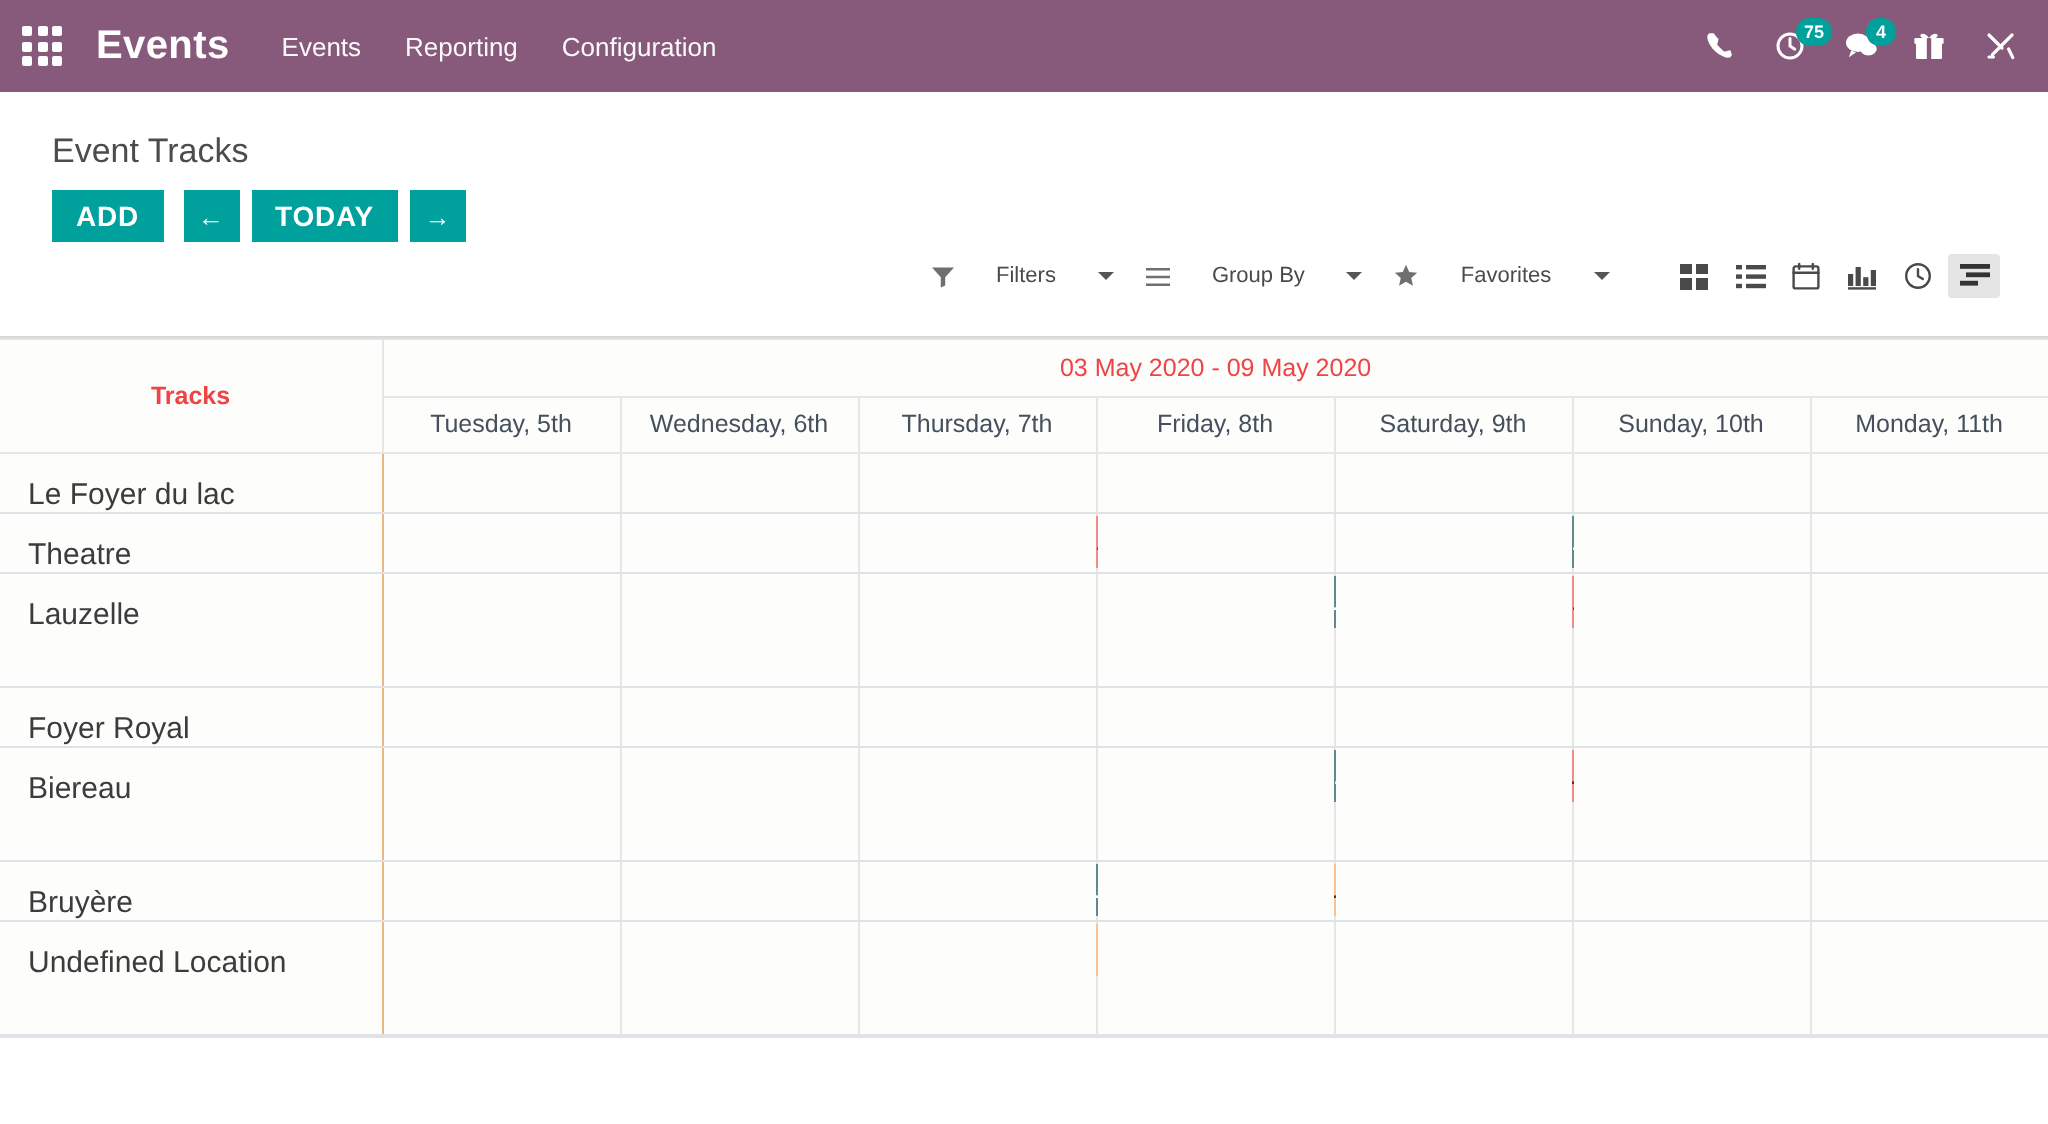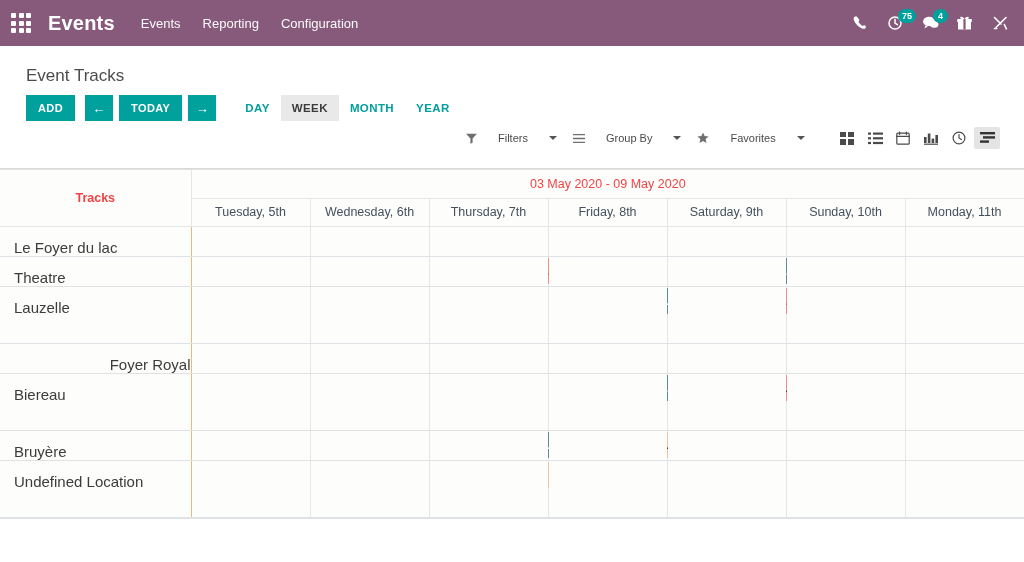--- a/index.html
+++ b/index.html
@@ -89,21 +89,21 @@
     background: #FFFFFF;
     border-bottom: 1px solid #D8D8D8;
     padding: 12px;
   }
   .cp-row1 { display: flex; align-items: flex-start; padding: 8px 12px 0 14px; }
   .cp-left { flex: 0 0 440px; }
   .view-title { font-size: 17px; color: #4c4c4c; font-weight: 400; margin-bottom: 9px; }
   .btn-row { display: flex; align-items: center; gap: 0; }
   .btn-teal {
     background: #00A09D; color: #fff; border: none;
-    font-size: 11px; font-weight: bold; letter-spacing: .4px;
+    font-size: 14px; font-weight: bold; letter-spacing: .4px;
     height: 26px; padding: 0 12px; cursor: pointer;
     display: inline-flex; align-items: center; justify-content: center;
     font-family: "Liberation Sans", sans-serif;
   }
   .btn-arrow { width: 28px; padding: 0; font-size: 13px; }
   .gap10 { width: 10px; }
   .gap6 { width: 6px; }
   .scale-btns { display: flex; align-items: center; margin-left: 18px; gap: 0; }
   .scale-btn {
     background: transparent; border: none;
@@ -293,26 +293,20 @@
     <div class="cp-left">
       <div class="view-title">Event Tracks</div>
       <div class="btn-row">
         <button class="btn-teal">ADD</button>
         <span class="gap10"></span>
         <button class="btn-teal btn-arrow">←</button>
         <span class="gap6"></span>
         <button class="btn-teal">TODAY</button>
         <span class="gap6"></span>
         <button class="btn-teal btn-arrow">→</button>
-        <span class="scale-btns">
-          <button class="scale-btn">DAY</button>
-          <button class="scale-btn active">WEEK</button>
-          <button class="scale-btn">MONTH</button>
-          <button class="scale-btn">YEAR</button>
-        </span>
       </div>
     </div>
 
   </div>
 
   <div class="cp-row2">
     <div class="spacer"></div>
     <div class="filter-menus">
       <span class="fmenu">
         <span class="ficon">
@@ -471,21 +465,21 @@
             </div>
           </td>
           <td class="daycell col-start"></td>
           <td class="daycell col-start"></td>
           <td class="daycell col-start"></td>
           <td class="daycell col-start"></td>
           <td class="daycell col-start"></td>
           <td class="daycell col-start"></td>
         </tr>
         <tr class="track-row">
-          <td class="track-label" style="height: 28px; text-align: right;">Foyer Royal</td>
+          <td class="track-label" style="height: 28px;">Foyer Royal</td>
           <td class="daycell col-start" style="position: relative;">
             <div class="pill-layer" style="left: 0px; width: 833px; height: 28px;">
               <div class="pill peach" style="left: 238px; top: 1px; width: 60px;">House of ...</div>
               <div class="pill salmon" style="left: 357px; top: 1px; width: 60px;">Minimal b...</div>
               <div class="pill teal" style="left: 476px; top: 1px; width: 60px;">How to o...</div>
               <div class="pill teal" style="left: 595px; top: 1px; width: 60px;">My Comp...</div>
             </div>
           </td>
           <td class="daycell col-start"></td>
           <td class="daycell col-start"></td>

